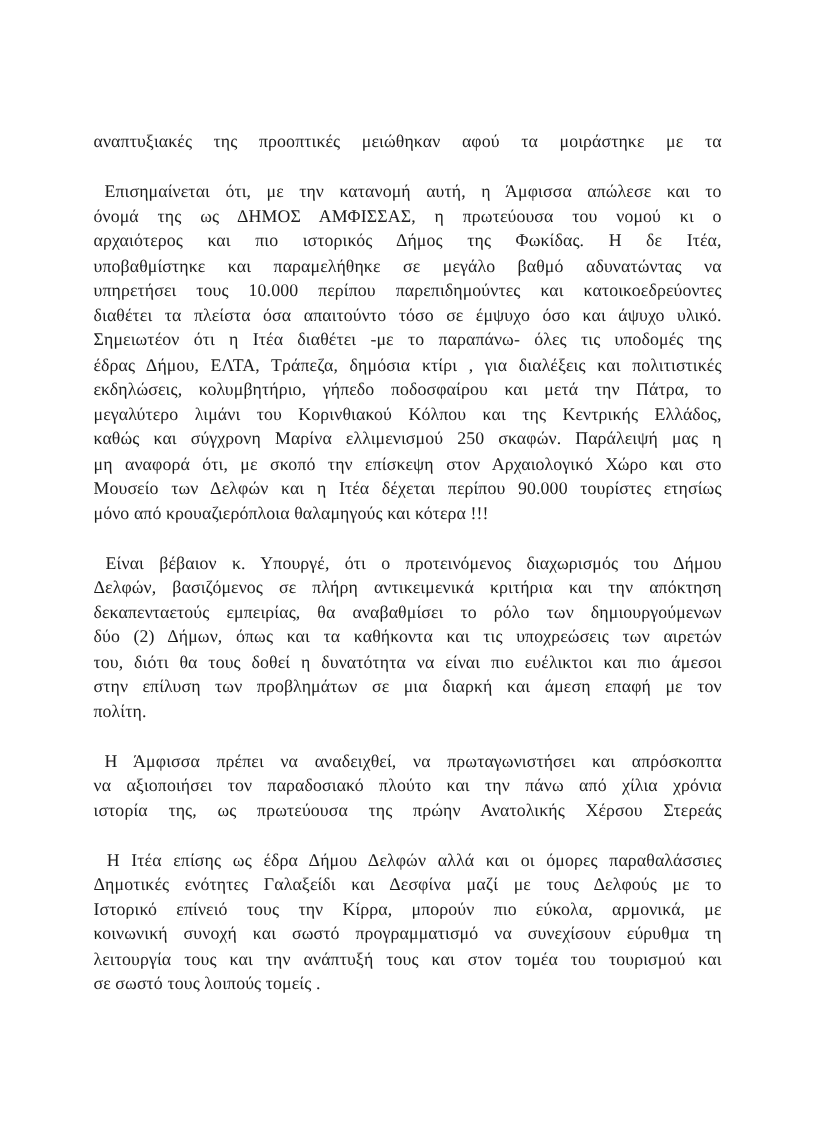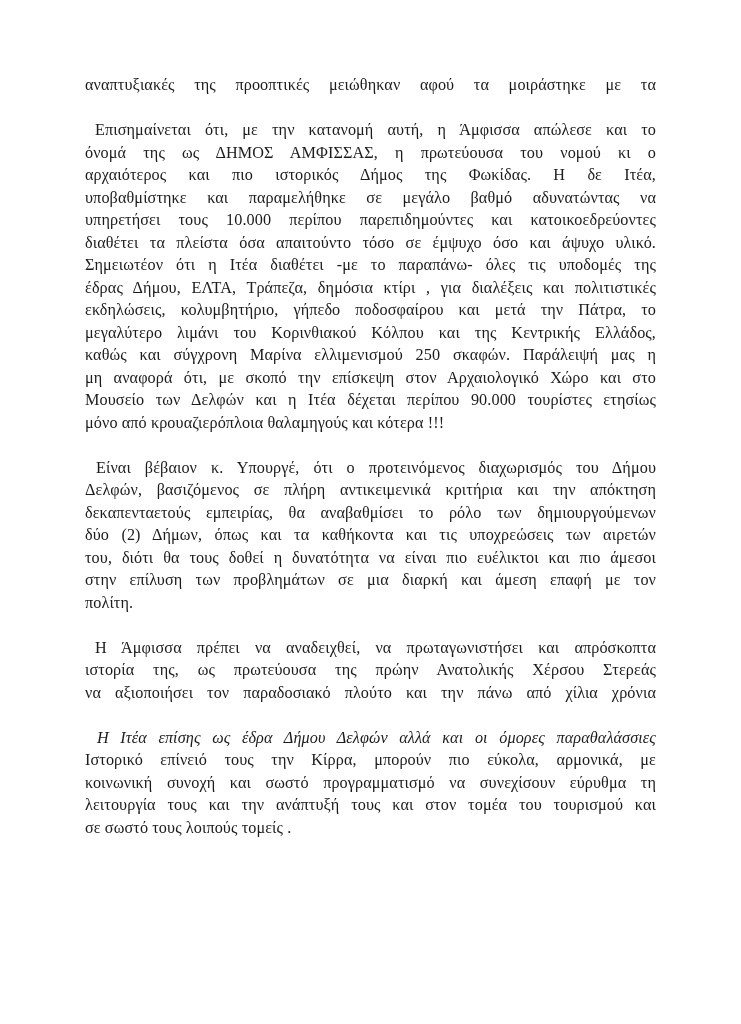--- a/index.html
+++ b/index.html
@@ -12,21 +12,21 @@
     background: #ffffff;
     overflow: hidden;
     font-family: "Liberation Serif", "DejaVu Serif", serif;
   }
   .page {
     position: relative;
     width: 741px;
     height: 768px;
     background: #ffffff;
     box-sizing: border-box;
-    padding: 74px 85px 0 85px;
+    padding: 118px 85px 0 85px;
     color: #1c1c1c;
   }
   .doc-body {
     width: 571px;
   }
   .para {
     margin: 0 0 22.5px 0;
   }
   .para:last-child {
     margin-bottom: 0;
@@ -75,24 +75,25 @@
         <div class="line indented" style="padding-left: 11px;">Είναι βέβαιον κ. Υπουργέ, ότι ο προτεινόμενος διαχωρισμός του Δήμου</div>
         <div class="line">Δελφών,  βασιζόμενος σε πλήρη αντικειμενικά κριτήρια και την απόκτηση</div>
         <div class="line">δεκαπενταετούς εμπειρίας, θα αναβαθμίσει το ρόλο των  δημιουργούμενων</div>
         <div class="line">δύο (2) Δήμων, όπως και τα καθήκοντα και τις υποχρεώσεις των αιρετών</div>
         <div class="line">του, διότι θα τους δοθεί η δυνατότητα να είναι πιο  ευέλικτοι και πιο άμεσοι</div>
         <div class="line">στην επίλυση των προβλημάτων  σε μια διαρκή και άμεση επαφή με τον</div>
         <div class="line last">πολίτη.</div>
       </div>
       <div class="para">
         <div class="line indented" style="padding-left: 10px;">Η Άμφισσα πρέπει να αναδειχθεί,  να πρωταγωνιστήσει και  απρόσκοπτα</div>
+        <div class="line">να αξιοποιήσει τον παραδοσιακό πλούτο και την πάνω από χίλια χρόνια</div>
         <div class="line">ιστορία της, ως πρωτεύουσα   της πρώην Ανατολικής Χέρσου Στερεάς</div>
-        <div class="line">να αξιοποιήσει τον παραδοσιακό πλούτο και την πάνω από χίλια χρόνια</div>
       </div>
       <div class="para">
-        <div class="line indented" style="padding-left: 12px; font-style: italic;">Η Ιτέα επίσης ως έδρα Δήμου Δελφών αλλά και οι όμορες παραθαλάσσιες</div>
+        <div class="line indented" style="padding-left: 12px;">Η Ιτέα επίσης ως έδρα Δήμου Δελφών αλλά και οι όμορες παραθαλάσσιες</div>
+        <div class="line">Δημοτικές ενότητες Γαλαξείδι και Δεσφίνα  μαζί με τους Δελφούς με το</div>
         <div class="line">Ιστορικό επίνειό  τους την Κίρρα, μπορούν πιο εύκολα, αρμονικά, με</div>
         <div class="line">κοινωνική συνοχή και σωστό προγραμματισμό να συνεχίσουν εύρυθμα τη</div>
         <div class="line">λειτουργία τους και την ανάπτυξή τους και στον τομέα του τουρισμού και</div>
         <div class="line last">σε σωστό τους λοιπούς τομείς .</div>
       </div>
     </div>
 </div>
 
 </body></html>

